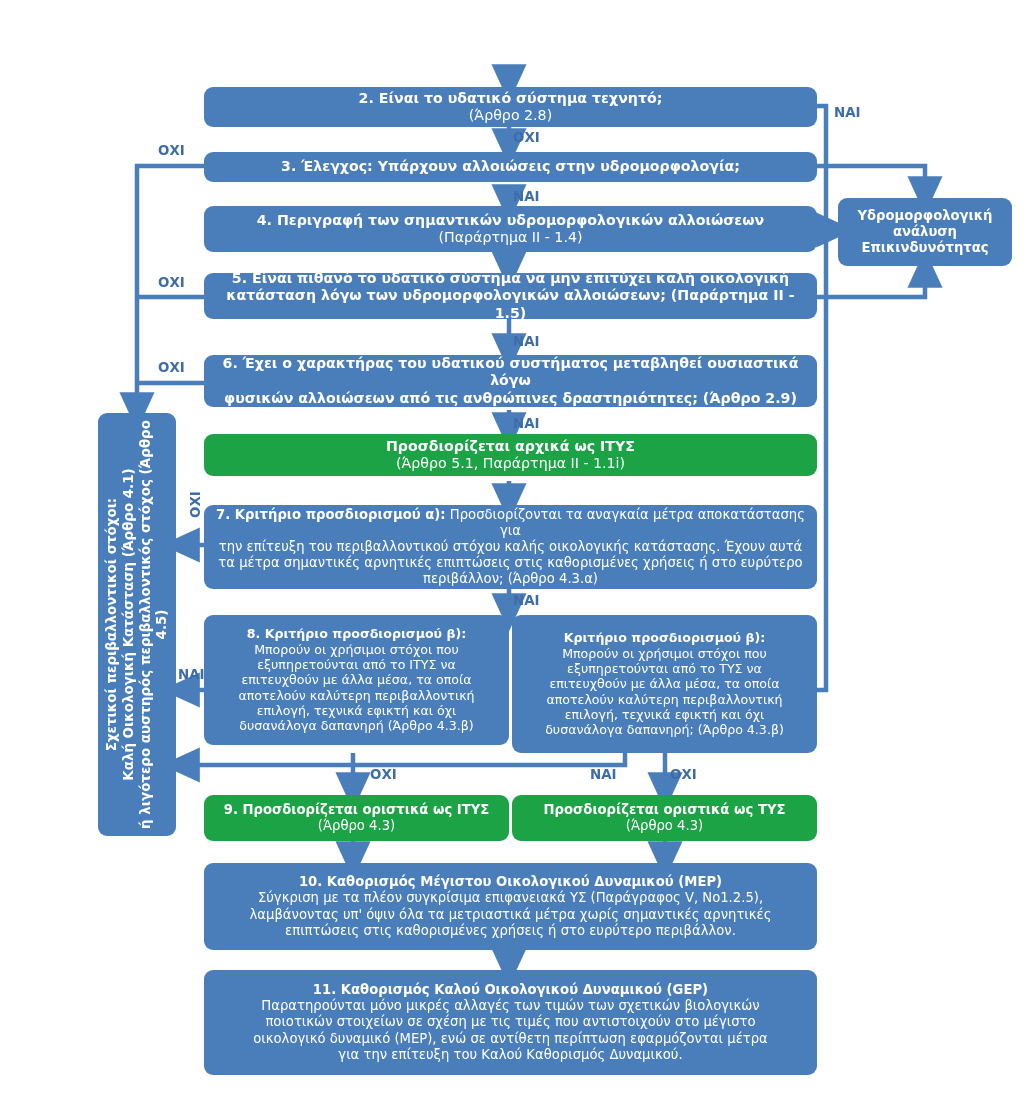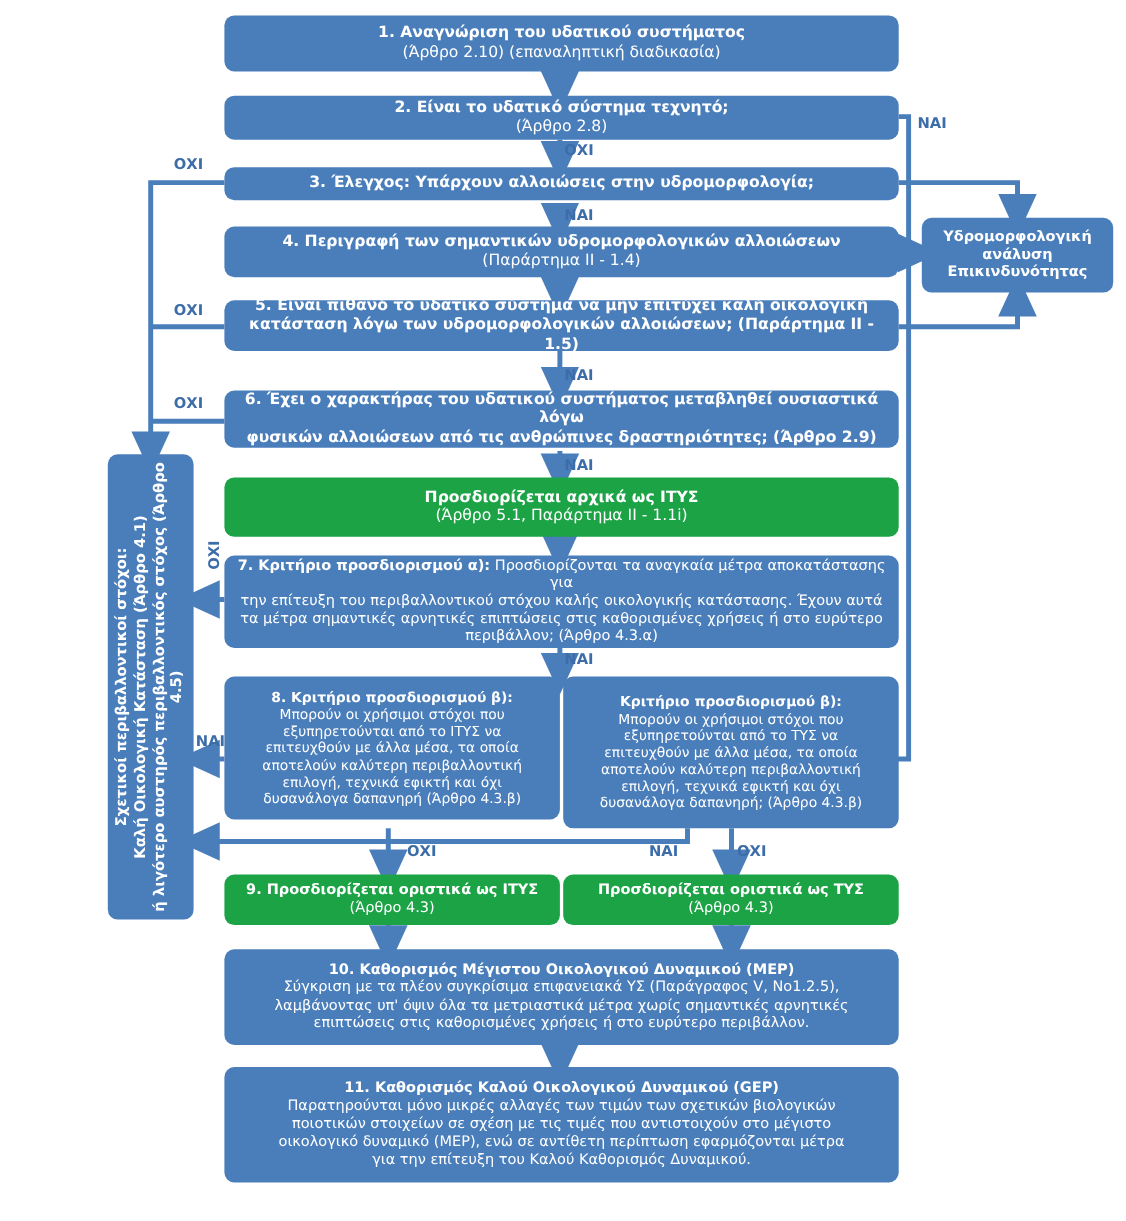--- a/index.html
+++ b/index.html
@@ -136,24 +136,20 @@
       <path d="M665,753 L665,792" marker-end="url(#arrow)"></path>
 
       <path d="M353,841 L353,861" marker-end="url(#arrow)"></path>
 
       <path d="M665,841 L665,861" marker-end="url(#arrow)"></path>
 
       <path d="M509,950 L509,968" marker-end="url(#arrow)"></path>
     </g>
   </svg>
 
-  <div class="box blue" style="left:204px; top:14px; width:613px; height:51px;">
-    <span class="t-bold">1. Αναγνώριση του υδατικού συστήματος</span>
-    <span class="t-norm">(Άρθρο 2.10) (επαναληπτική διαδικασία)</span>
-  </div>
 
   <div class="box blue" style="left:204px; top:87px; width:613px; height:40px;">
     <span class="t-bold">2. Είναι το υδατικό σύστημα τεχνητό;</span>
     <span class="t-norm">(Άρθρο 2.8)</span>
   </div>
 
   <div class="box blue" style="left:204px; top:152px; width:613px; height:30px;">
     <span class="t-bold">3. Έλεγχος: Υπάρχουν αλλοιώσεις στην υδρομορφολογία;</span>
   </div>
 
@@ -165,21 +161,21 @@
   <div class="box blue" style="left:204px; top:273px; width:613px; height:46px;">
     <span class="t-bold">5. Είναι πιθανό το υδατικό σύστημα να μην επιτύχει καλή οικολογική</span>
     <span class="t-bold">κατάσταση λόγω των υδρομορφολογικών αλλοιώσεων; (Παράρτημα II - 1.5)</span>
   </div>
 
   <div class="box blue" style="left:204px; top:355px; width:613px; height:52px;">
     <span class="t-bold">6. Έχει ο χαρακτήρας του υδατικού συστήματος μεταβληθεί ουσιαστικά λόγω</span>
     <span class="t-bold">φυσικών αλλοιώσεων από τις ανθρώπινες δραστηριότητες; (Άρθρο 2.9)</span>
   </div>
 
-  <div class="box green" style="left:204px; top:434px; width:613px; height:54px;">
+  <div class="box green" style="left:204px; top:434px; width:613px; height:42px;">
     <span class="t-bold">Προσδιορίζεται αρχικά ως ΙΤΥΣ</span>
     <span class="t-norm">(Άρθρο 5.1, Παράρτημα II - 1.1i)</span>
   </div>
 
   <div class="box blue small" style="left:204px; top:505px; width:613px; height:84px;">
     <span class="t-norm"><b>7. Κριτήριο προσδιορισμού α):</b><span> Προσδιορίζονται τα αναγκαία μέτρα αποκατάστασης για</span></span>
     <span class="t-norm">την επίτευξη του περιβαλλοντικού στόχου καλής οικολογικής κατάστασης. Έχουν αυτά</span>
     <span class="t-norm">τα μέτρα σημαντικές αρνητικές επιπτώσεις στις καθορισμένες χρήσεις ή στο ευρύτερο</span>
     <span class="t-norm">περιβάλλον; (Άρθρο 4.3.α)</span>
   </div>

